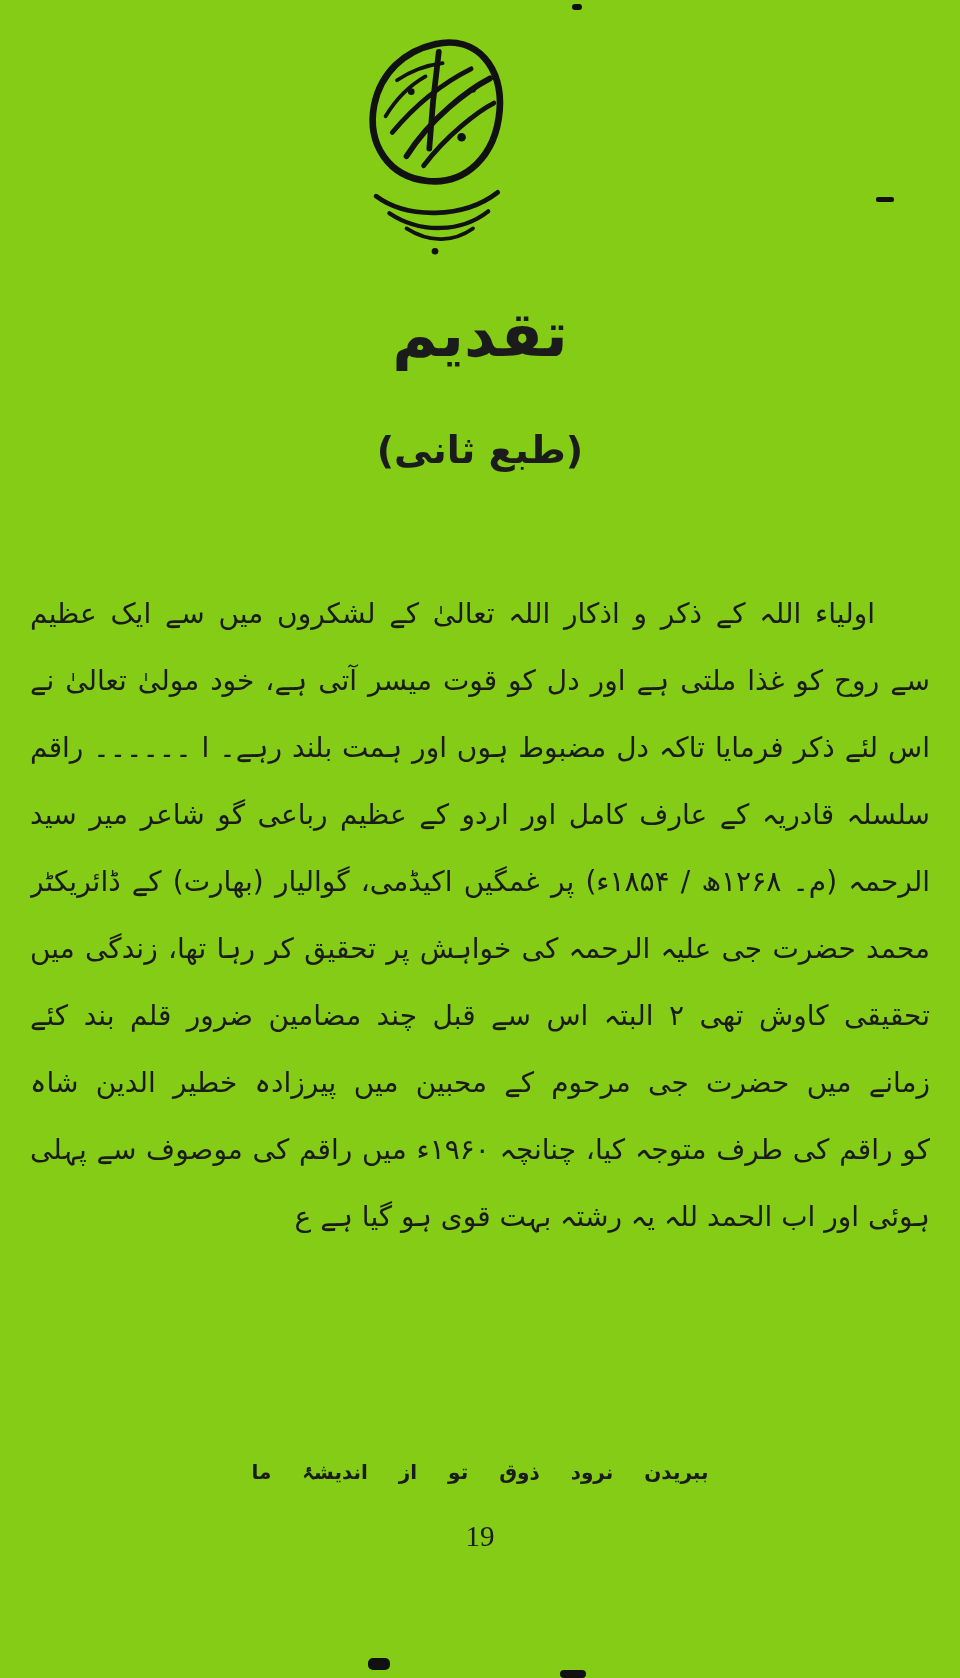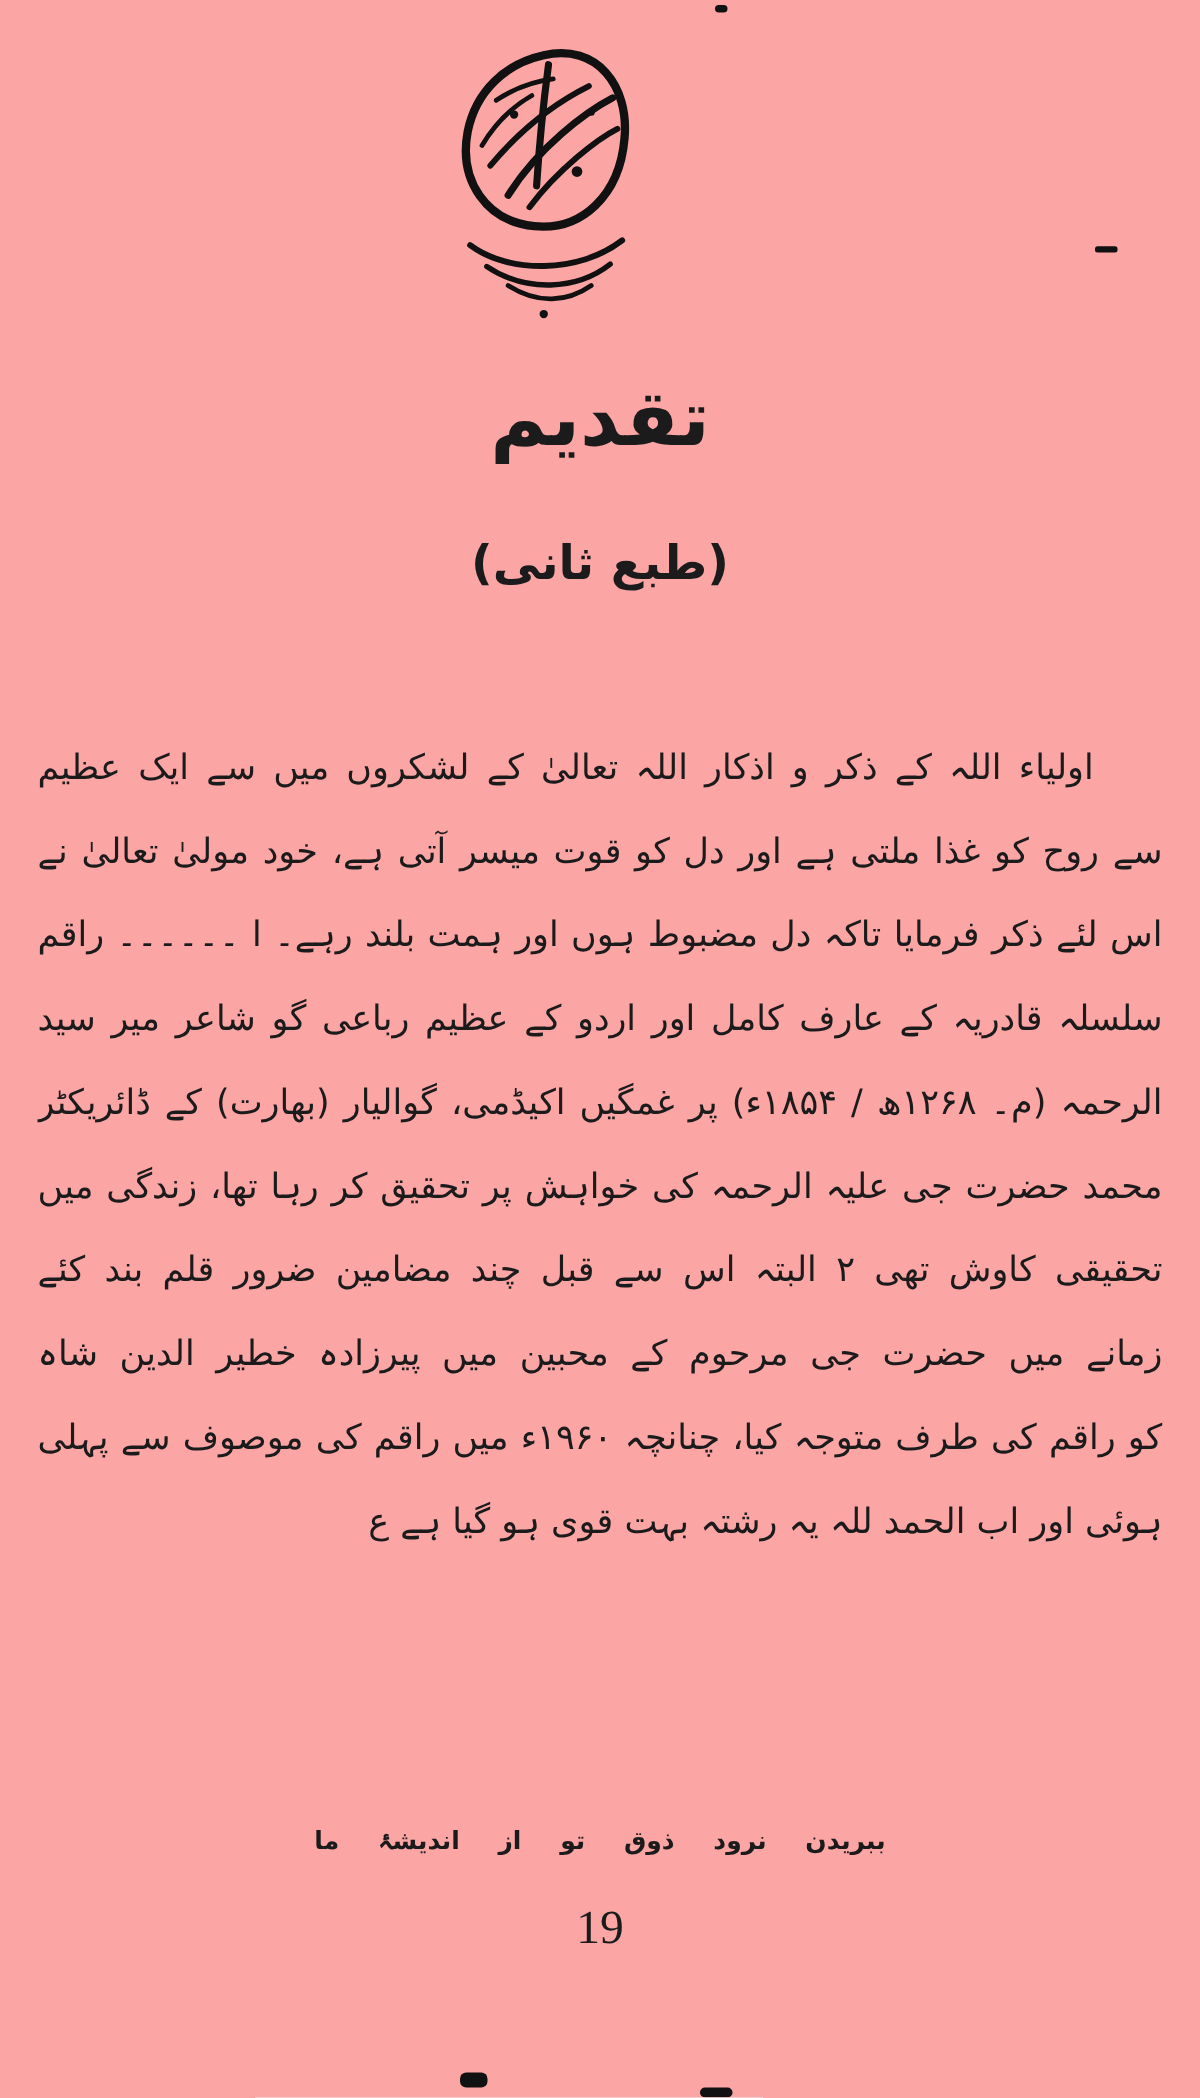--- a/index.html
+++ b/index.html
@@ -2,21 +2,21 @@
 <html lang="ur"><head>
 <meta charset="utf-8">
 <style>
   * { margin: 0; padding: 0; box-sizing: border-box; }
   html, body { background: #e8e8e8; }
   .page {
     position: relative;
     width: 960px;
     height: 1678px;
     margin: 0 auto;
-    background: #fca5a5;
+    background: #84cc16;
     color: #1b1b1b;
     overflow: hidden;
     font-family: "DejaVu Sans", sans-serif;
   }
   .emblem {
     position: absolute;
     top: 22px;
     left: 340px;
     width: 190px;
     height: 240px;
@@ -71,21 +71,21 @@
     font-weight: bold;
     word-spacing: 24px;
   }
   .page-number {
     position: absolute;
     top: 1520px;
     left: 0;
     width: 100%;
     text-align: center;
     font-family: "Liberation Serif", serif;
-    font-size: 38px;
+    font-size: 29px;
   }
   .speck { position: absolute; background: #111; }
   .speck-top { top: 4px; left: 572px; width: 10px; height: 6px; border-radius: 3px; }
   .speck-right { top: 197px; left: 876px; width: 18px; height: 5px; border-radius: 2px; }
   .speck-bottom-a { top: 1658px; left: 368px; width: 22px; height: 12px; border-radius: 5px; }
   .speck-bottom-b { top: 1670px; left: 560px; width: 26px; height: 8px; border-radius: 4px; }
 </style>
 </head>
 <body>
 

